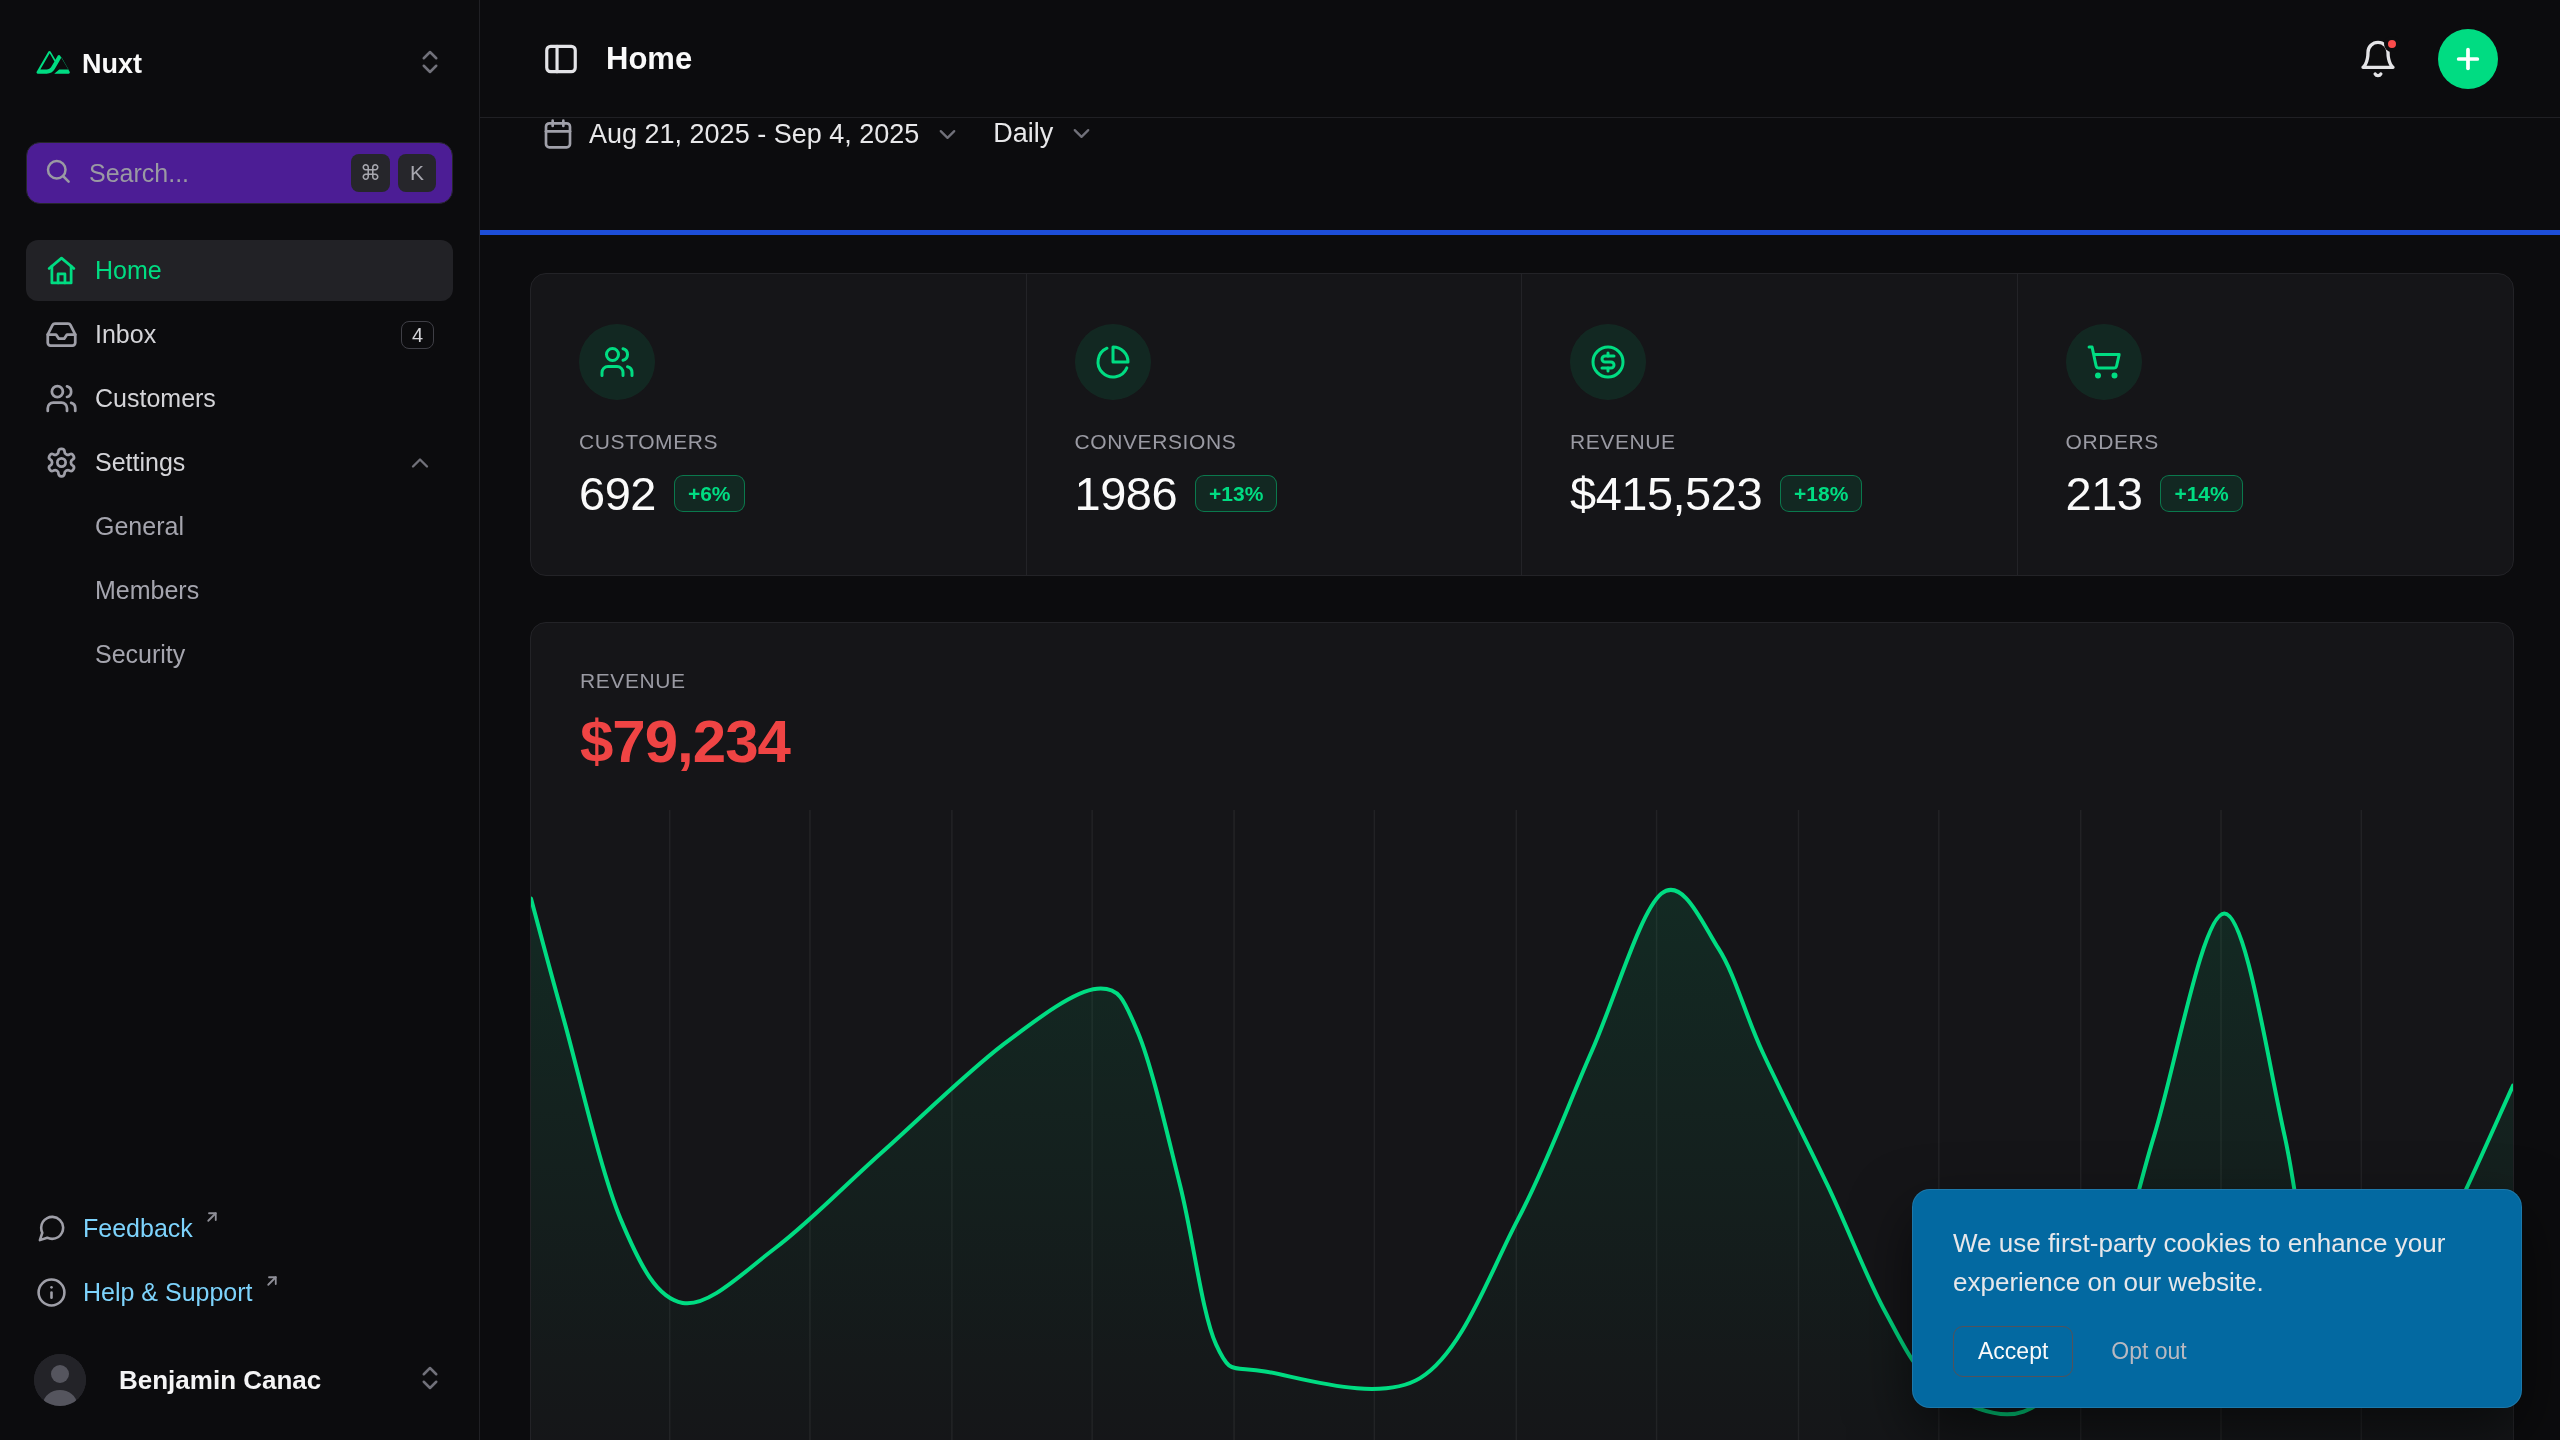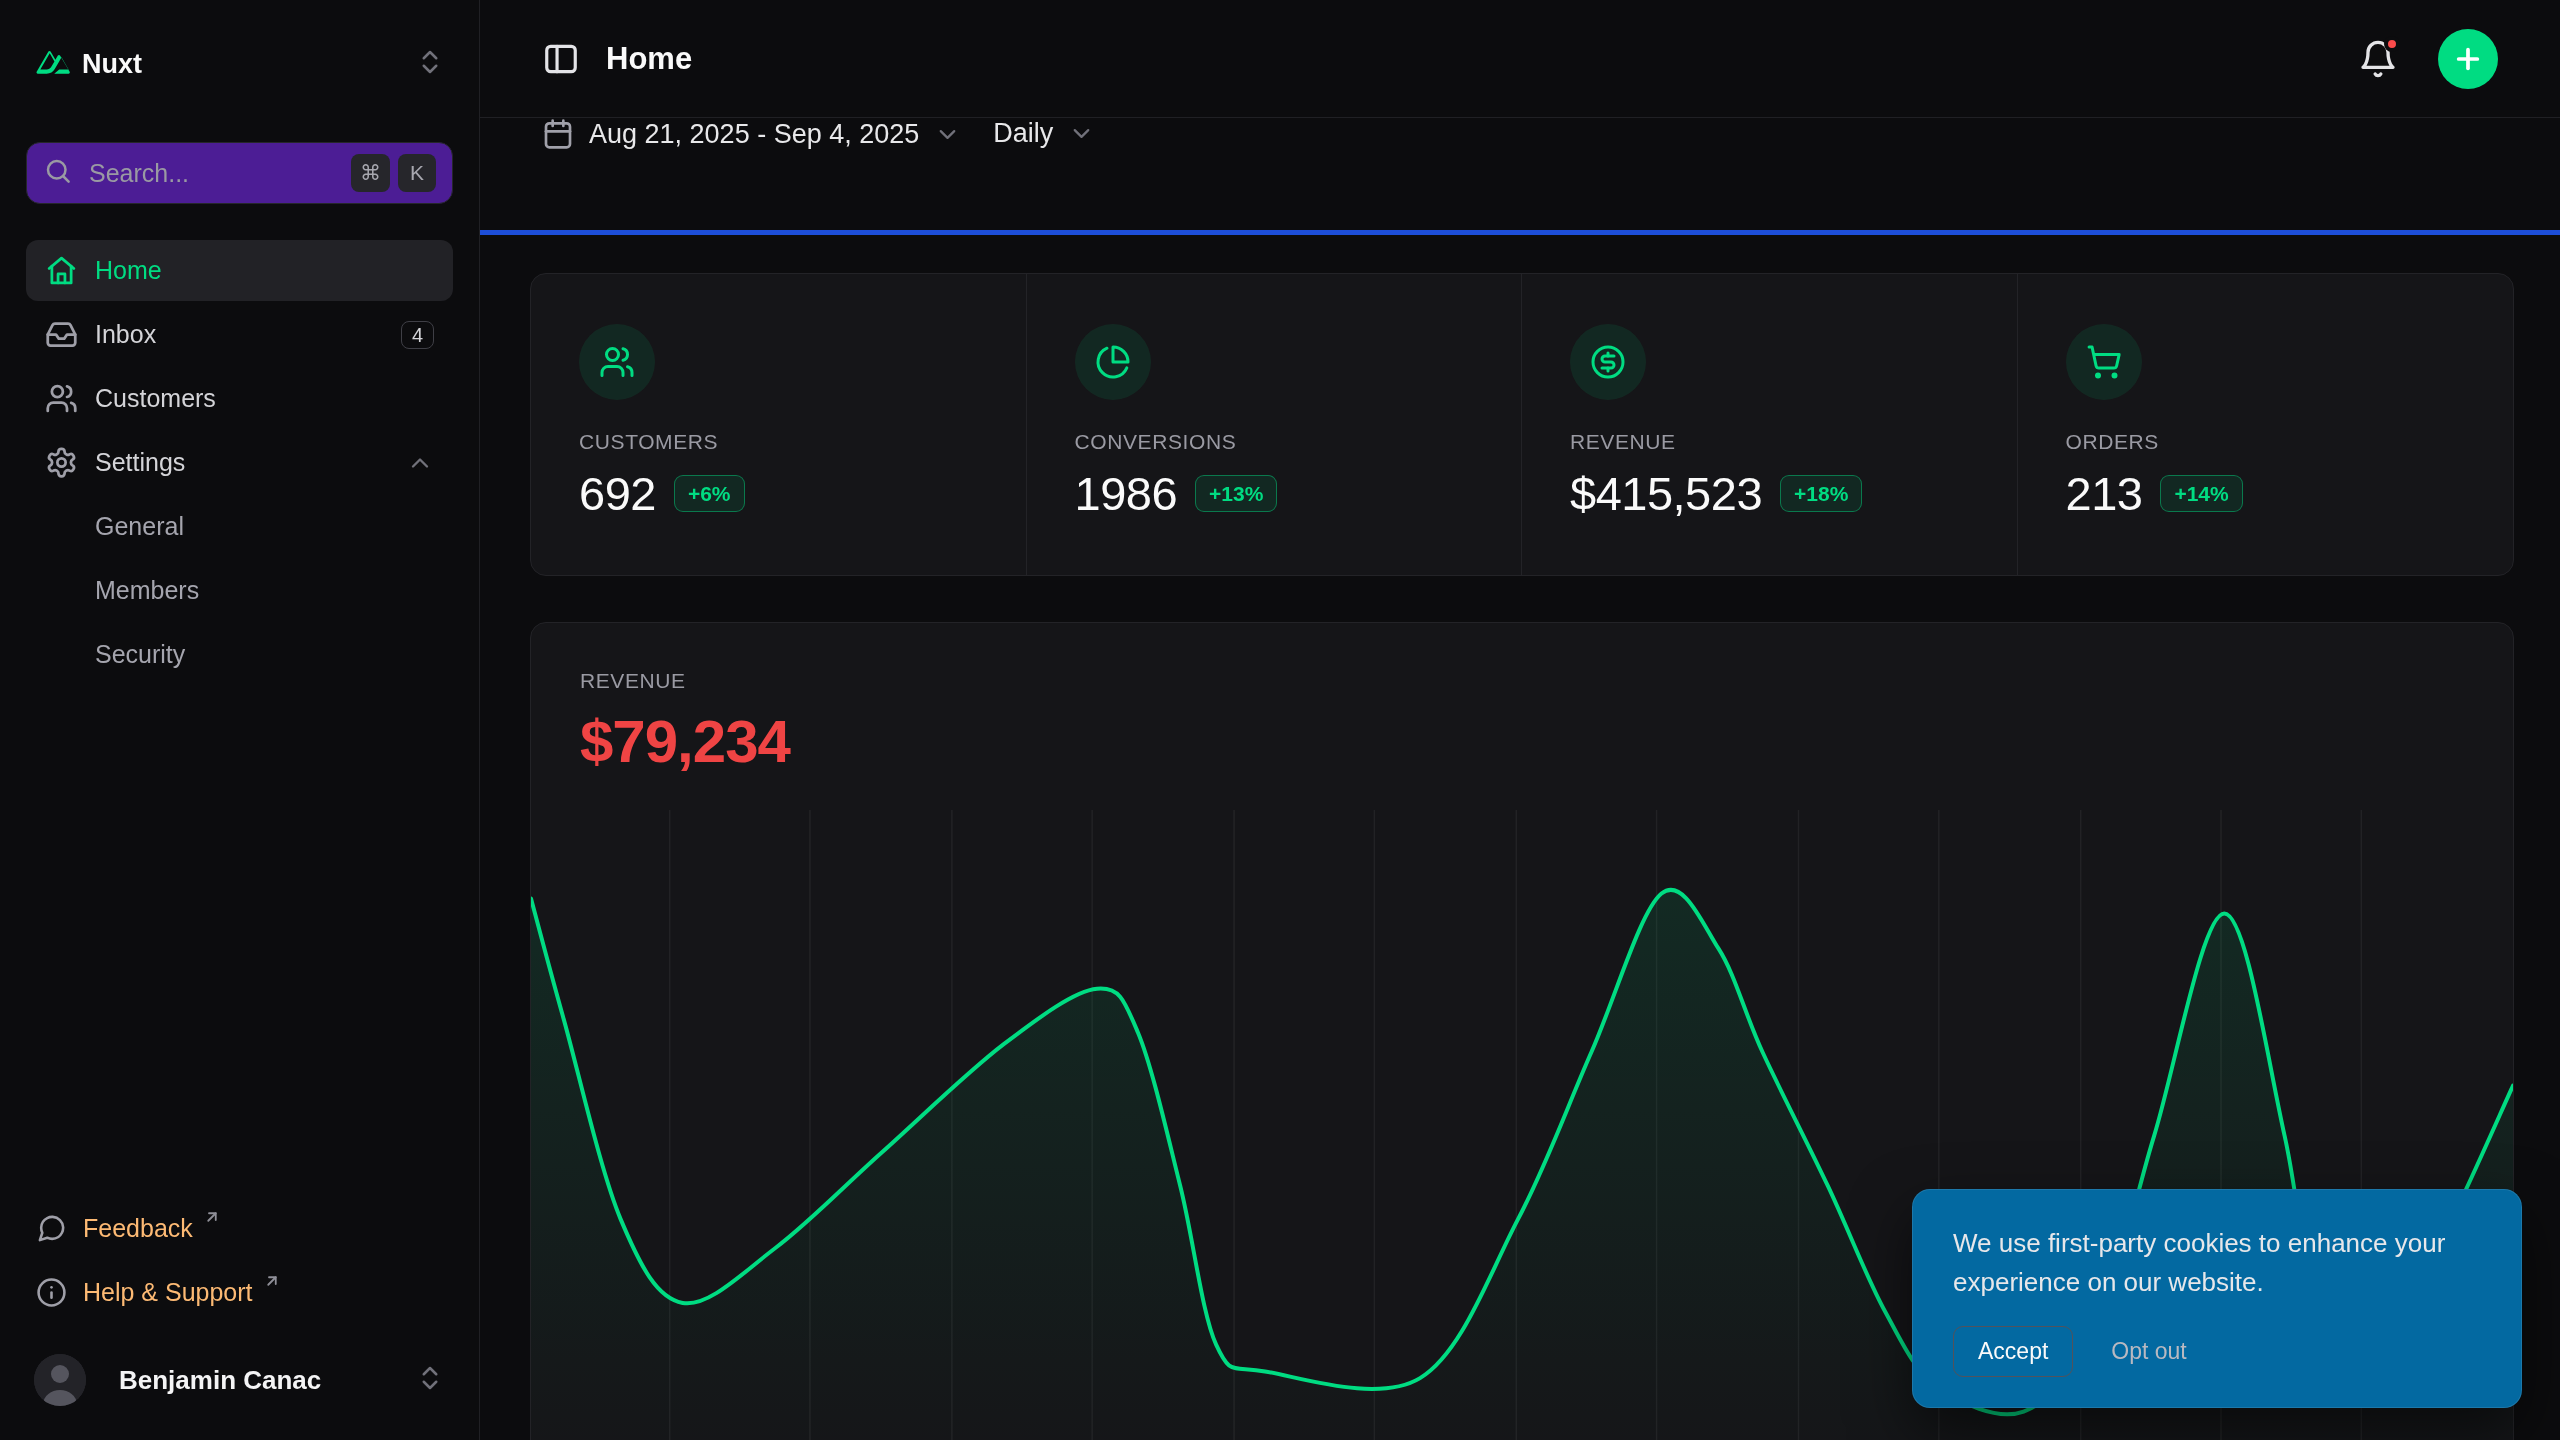--- a/index.html
+++ b/index.html
@@ -51,21 +51,21 @@
   .nav-item .trailing { margin-left:auto; color:#71717a; display:flex; }
   .sub-item {
     height:61px; display:flex; align-items:center;
     padding-left:69px; border-radius:12px; cursor:pointer;
     color:#a5a5ae; font-size:25px; font-weight:500;
   }
 
   .sidebar-links { display:flex; flex-direction:column; gap:4px; margin-top:auto; }
   .side-link {
     height:60px; display:flex; align-items:center; gap:16px;
-    padding:0 10px; color:#fdba74; font-size:25px; font-weight:500; cursor:pointer;
+    padding:0 10px; color:#7dd3fc; font-size:25px; font-weight:500; cursor:pointer;
   }
   .side-link .nicon { color:#9f9fa8; display:flex; }
   .ext-arrow { color:#8f8f98; align-self:flex-start; margin-top:10px; margin-left:-6px; display:flex; }
 
   .user-row { margin-top:26px; display:flex; align-items:center; gap:33px; padding:6px 8px; border-radius:12px; cursor:pointer; }
   .avatar { width:52px; height:52px; border-radius:50%; background:#2a2a30; overflow:hidden; flex:0 0 52px; display:flex; align-items:flex-end; justify-content:center; }
   .user-name { font-size:26px; font-weight:600; color:#f4f4f5; }
   .user-row .chevrons { margin-left:auto; color:#71717a; }
 
   

